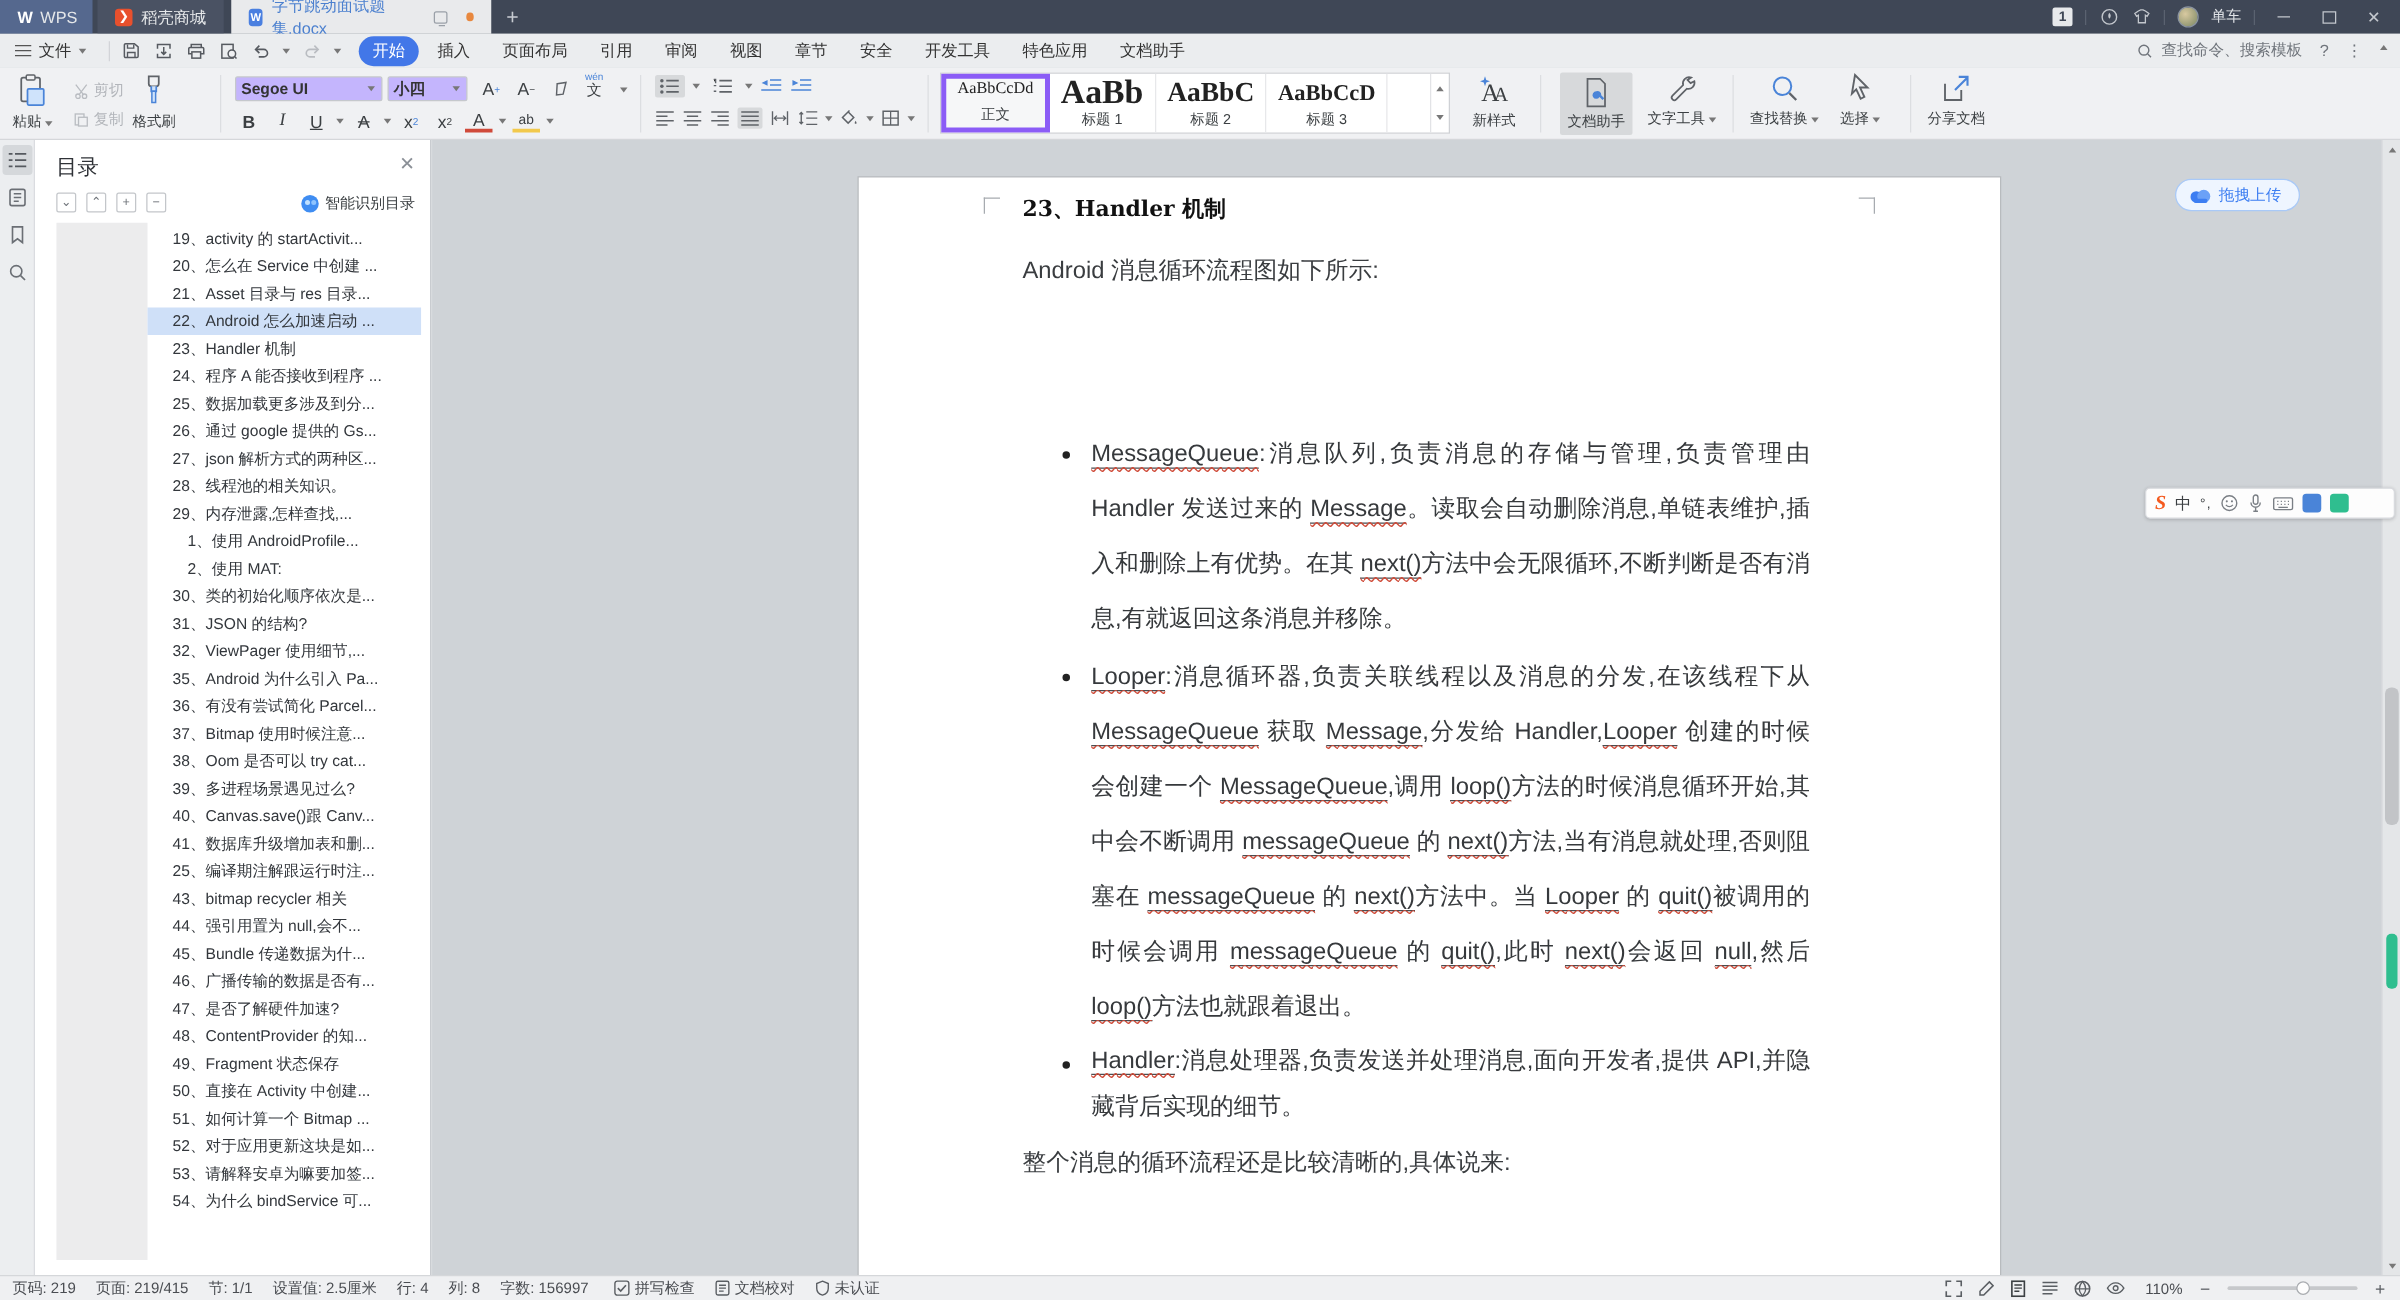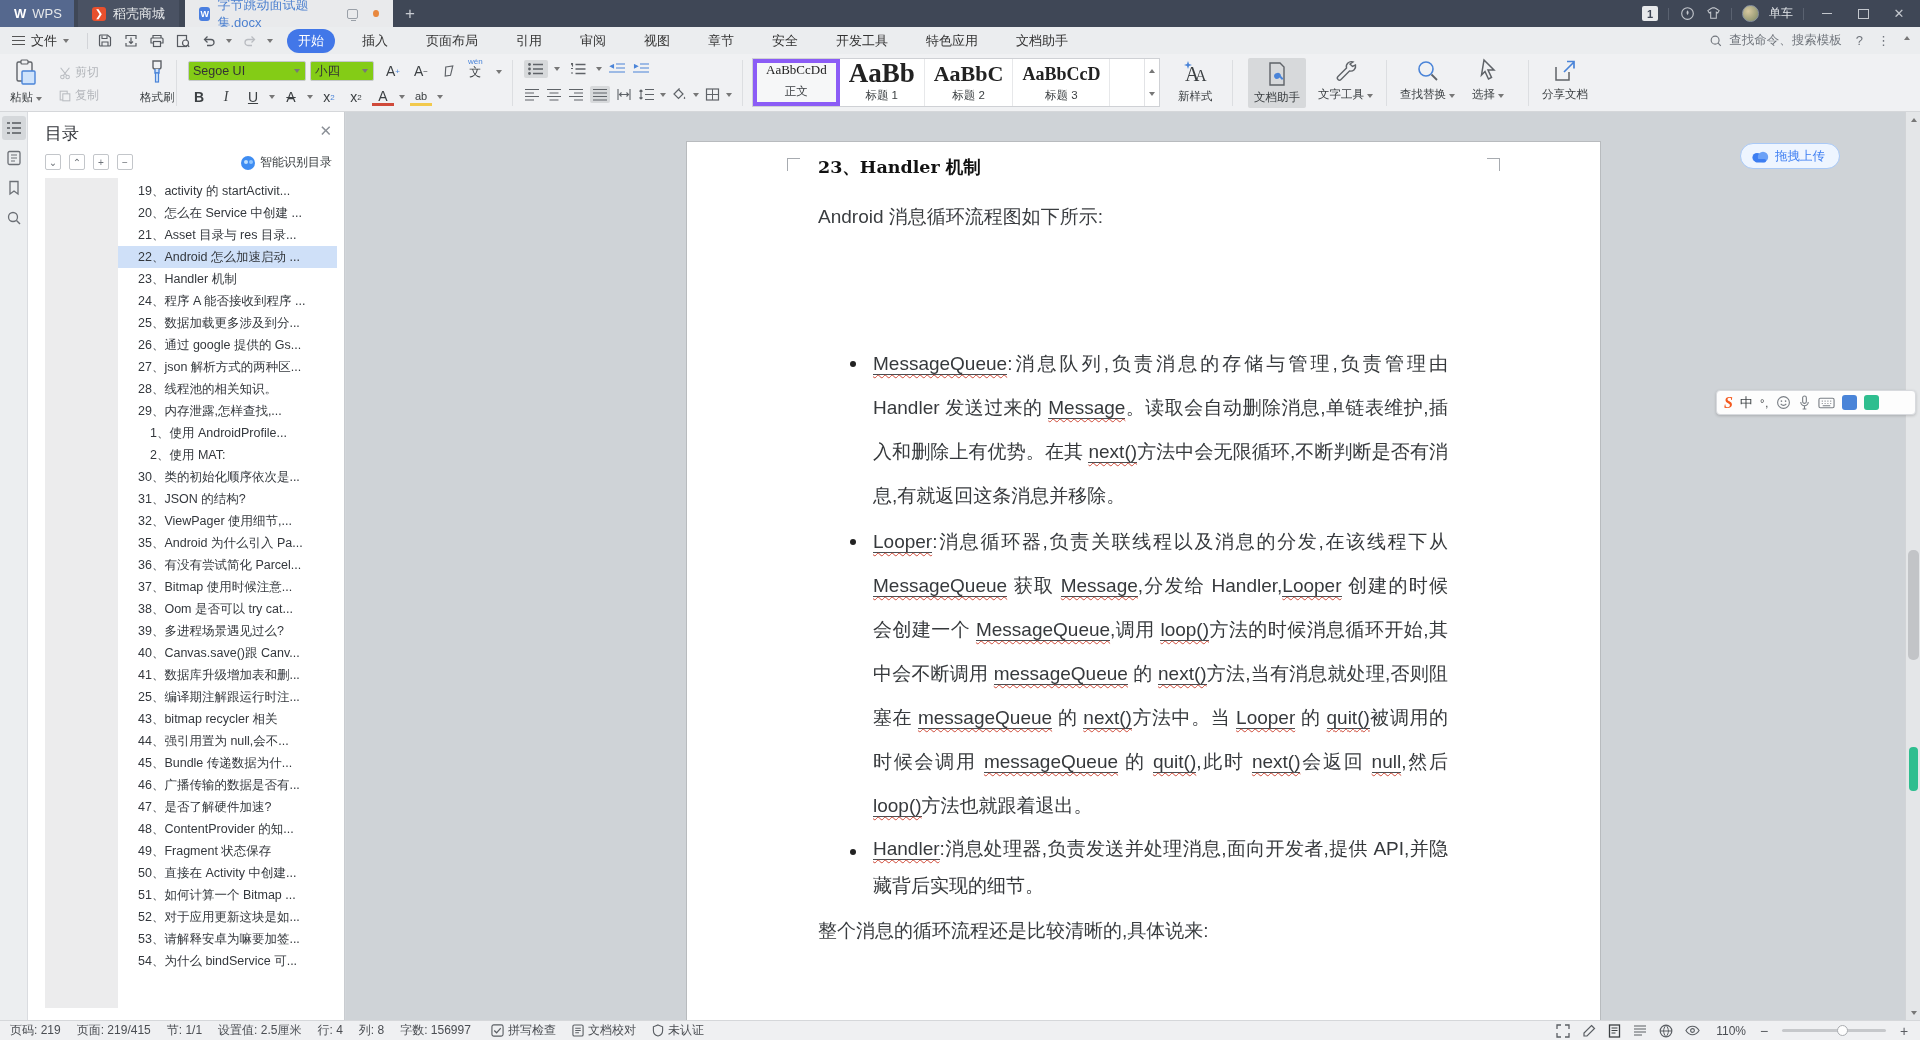--- a/index.html
+++ b/index.html
@@ -32,35 +32,35 @@
   .win-max:after { content:""; width:9px; height:8px; border:1px solid #c3c7cd; }
 
   
   .menubar { position:absolute; left:0; top:27px; width:1920px; height:27px; background:#ebedef; display:flex; align-items:center; font-size:13px; color:#333; }
   .mb-file { display:flex; align-items:center; gap:6px; padding:0 10px 0 12px; }
   .hamburger { width:13px; height:9px; border-top:1.5px solid #555; border-bottom:1.5px solid #555; position:relative; }
   .hamburger:after { content:""; position:absolute; left:0; top:2.6px; width:13px; height:1.5px; background:#555; }
   .mb-sep { width:1px; height:16px; background:#d2d4d8; margin:0 8px; }
   .qbar { display:flex; align-items:center; gap:9px; }
   .qic { width:17px; height:17px; display:flex; align-items:center; justify-content:center; }
-  .menu-tabs { display:flex; align-items:center; margin-left:14px; gap:16px; }
+  .menu-tabs { display:flex; align-items:center; margin-left:14px; gap:4px; }
   .menu-tab { padding:3px 11px; border-radius:12px; white-space:nowrap; }
   .menu-tab.active { background:#4277e8; color:#fff; }
   .mb-right { position:absolute; right:10px; top:0; height:27px; display:flex; align-items:center; gap:14px; color:#5d6océ167; }
   .mb-search { display:flex; align-items:center; gap:6px; color:#70757c; font-size:12.5px; }
   .caret { width:0; height:0; border-left:3.5px solid transparent; border-right:3.5px solid transparent; border-top:4px solid #777; display:inline-block; }
 
   
   .ribbon { position:absolute; left:0; top:54px; width:1920px; height:58px; background:#f0f1f3; border-bottom:1px solid #d5d7da; }
   .rgroup-sep { position:absolute; top:6px; width:1px; height:46px; background:#dcdee1; }
   .rb-label { font-size:11.5px; color:#3c4043; text-align:center; white-space:nowrap; }
   .bigbtn { position:absolute; display:flex; flex-direction:column; align-items:center; gap:3px; }
   .smallbtn { display:flex; align-items:center; gap:3px; font-size:12px; color:#3c4043; }
   .disabled, .disabled * { color:#b3b6bb !important; stroke:#b9bcc1 !important; }
-  .combo { background:#84cc16; border:1px solid #c5c8cc; border-radius:2px; height:20px; display:flex; align-items:center; font-size:12.5px; color:#333; padding:0 4px; position:relative; }
+  .combo { background:#c4b5fd; border:1px solid #c5c8cc; border-radius:2px; height:20px; display:flex; align-items:center; font-size:12.5px; color:#333; padding:0 4px; position:relative;font-weight:bold; }
   .combo .caret { position:absolute; right:5px; }
   .fmt-letter { font-size:14px; color:#3c4043; width:22px; height:20px; display:flex; align-items:center; justify-content:center; }
   .pressed { background:#d7d9db; border-radius:2px; }
   .styles-box { position:absolute; left:752px; top:4px; width:408px; height:49px; background:#fff; border:1px solid #cfd1d5; display:flex; }
   .style-item { flex:0 0 auto; display:flex; flex-direction:column; justify-content:flex-end; align-items:center; padding:2px 9px 3px; border-right:1px solid #e7e8ea; }
   .style-item.cur { background:#f6f7f8; border:4px solid #8b5cf6; }
   .sprev { color:#222; line-height:1; font-family:"Liberation Serif","DejaVu Serif",serif; }
   .s0 .sprev { font-size:13px; margin-bottom:7px;}
   .s1 .sprev { font-size:27px; font-weight:bold; }
   .s2 .sprev { font-size:22px; font-weight:bold; margin-bottom:2px;}
@@ -274,21 +274,21 @@
         <span>剪切</span>
       </span>
       <span class="smallbtn disabled">
         <svg width="14" height="14" viewBox="0 0 16 16">
             <rect x="2.5" y="2.5" width="8" height="10" fill="none" stroke="#b9bcc1" stroke-width="1.2"></rect>
             <rect x="5.5" y="5.5" width="8" height="8" fill="#f0f1f3" stroke="#b9bcc1" stroke-width="1.2"></rect>
           </svg>
         <span>复制</span>
       </span>
     </div>
-    <div class="bigbtn" style="left:140px; top:5px;justify-content:space-between;">
+    <div class="bigbtn" style="left:106px; top:5px;justify-content:space-between;">
       <svg width="24" height="28" viewBox="0 0 24 28">
           <path d="M8 2h8v6a2 2 0 01-2 2h-4a2 2 0 01-2-2z" fill="none" stroke="#5f6368" stroke-width="1.4"></path>
           <path d="M10 10v4h4v-4" fill="#cfe3fb" stroke="#4a84d8" stroke-width="1.4"></path>
           <rect x="10.5" y="14" width="3" height="9" fill="#cfe3fb" stroke="#4a84d8" stroke-width="1.2"></rect>
         </svg>
       <span class="rb-label">格式刷</span>
     </div>
     <div class="rgroup-sep" style="left:176px;"></div>
 
     <div class="combo" style="position:absolute; left:188px; top:7px; width:118px;">

